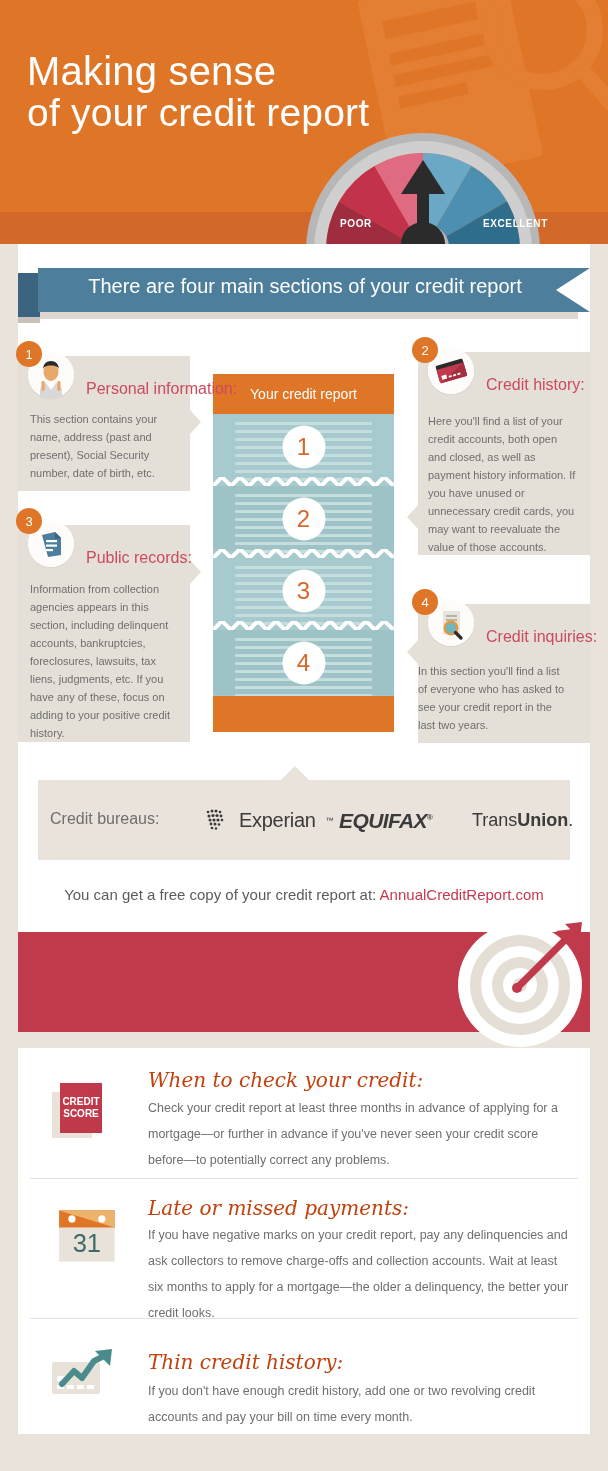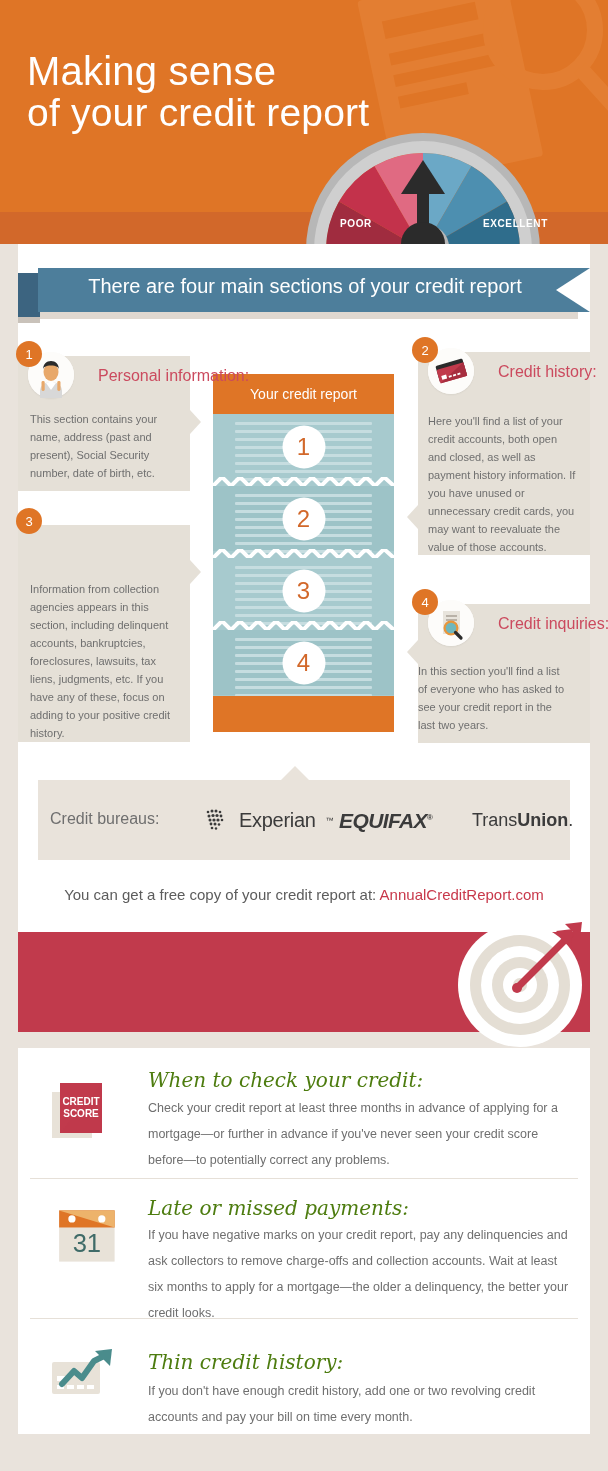--- a/index.html
+++ b/index.html
@@ -47,21 +47,21 @@
   .card-r1{left:418px;top:352px;width:172px;height:203px;}
   .card-r2{left:418px;top:604px;width:172px;height:139px;}
 
   .badge{position:absolute;width:26px;height:26px;border-radius:50%;background:#df7526;color:#fff;
      font-size:13px;display:flex;align-items:center;justify-content:center;z-index:5;}
   .bdg-l1{left:16px;top:341px;}
   .bdg-l2{left:16px;top:508px;}
   .bdg-r1{left:412px;top:337px;}
   .bdg-r2{left:412px;top:589px;}
 
-  .card-head{position:absolute;display:flex;align-items:center;gap:24px;z-index:4;}
+  .card-head{position:absolute;display:flex;align-items:flex-end;gap:12px;z-index:4;}
   .icon-circle{width:46px;height:46px;border-radius:50%;background:#fdfcfa;flex:none;position:relative;
      box-shadow:0 1px 2px rgba(0,0,0,.06);}
   .card-title{font-size:16px;line-height:19px;color:#cb4a5e;font-weight:400;}
   .card-body{position:absolute;font-size:11px;line-height:18px;color:#6f6f6f;}
 
   .hd-l1{left:28px;top:352px;}
   .bd-l1{left:30px;top:410px;width:148px;}
   .hd-l2{left:28px;top:521px;}
   .bd-l2{left:30px;top:580px;width:152px;}
   .hd-r1{left:428px;top:348px;}
@@ -105,21 +105,21 @@
 
   .freecopy{position:absolute;left:0;top:886px;width:608px;text-align:center;font-size:15px;color:#5c5c5c;font-weight:300;}
   .freecopy a{color:#c8384a;text-decoration:none;}
 
   
   .redband{position:absolute;left:18px;top:932px;width:572px;height:100px;background:#c13a4c;overflow:hidden;}
   .target{position:absolute;left:455px;top:920px;width:130px;height:130px;}
   .redband-title{position:absolute;left:40px;top:966px;font-size:24px;color:#fff;
      font-family:"DejaVu Serif", serif;font-style:italic;font-weight:400;letter-spacing:.5px;}
   .tip-icon{position:absolute;width:74px;height:64px;}
-  .tip-title{position:absolute;font-size:20px;color:#4d7c0f;font-family:"DejaVu Serif", serif;
+  .tip-title{position:absolute;font-size:20px;color:#c2410c;font-family:"DejaVu Serif", serif;
      font-style:italic;font-weight:400;}
   .tip-body{position:absolute;font-size:12.5px;line-height:26px;color:#6f6f6f;}
   .tip-div{position:absolute;height:1px;background:#e6e0d8;}
 
   .t1-icon{left:48px;top:1078px;}
   .t1-title{left:148px;top:1068px;}
   .t1-body{left:148px;top:1095px;width:424px;}
   .t2-icon{left:52px;top:1204px;}
   .t2-title{left:148px;top:1196px;}
   .t2-body{left:148px;top:1222px;width:424px;}
@@ -275,20 +275,35 @@
         <rect x="29.3" y="29" width="3.2" height="10" rx="1.4" fill="#e8a86a"></rect>
       </svg>
     </div>
     <div class="card-title">Personal information:</div>
   </div>
   <div class="card-body bd-l1">This section contains your name, address (past and present), Social Security number, date of birth, etc.</div>
 
   <div class="card card-l2"></div>
   <div class="card-arrow arrow-l2"></div>
   <div class="badge bdg-l2">3</div>
+  <div class="card-head hd-l2">
+    <div class="icon-circle">
+      <svg viewBox="0 0 46 46" width="46" height="46">
+        <circle cx="23" cy="23" r="23" fill="#fdfcfa"></circle>
+        <path d="M14 14 L27 11 L33 17 L33 34 L20 36 Z" fill="#4d7e9b"></path>
+        <path d="M27 11 L33 17 L27 17.8 Z" fill="#3c6480"></path>
+        <g fill="#ffffff">
+          <rect x="18" y="19" width="11" height="2.2"></rect>
+          <rect x="18" y="23.5" width="11" height="2.2"></rect>
+          <rect x="18" y="28" width="7" height="2.2"></rect>
+        </g>
+      </svg>
+    </div>
+    <div class="card-title">Public records:</div>
+  </div>
   <div class="card-body bd-l2">Information from collection agencies appears in this section, including delinquent accounts, bankruptcies, foreclosures, lawsuits, tax liens, judgments, etc. If you have any of these, focus on adding to your positive credit history.</div>
 
   <div class="card card-r1"></div>
   <div class="card-arrow arrow-r1"></div>
   <div class="badge bdg-r1">2</div>
   <div class="card-head hd-r1">
     <div class="icon-circle">
       <svg viewBox="0 0 46 46" width="46" height="46">
         <circle cx="23" cy="23" r="23" fill="#fdfcfa"></circle>
         <g transform="rotate(-16 23 22)">

